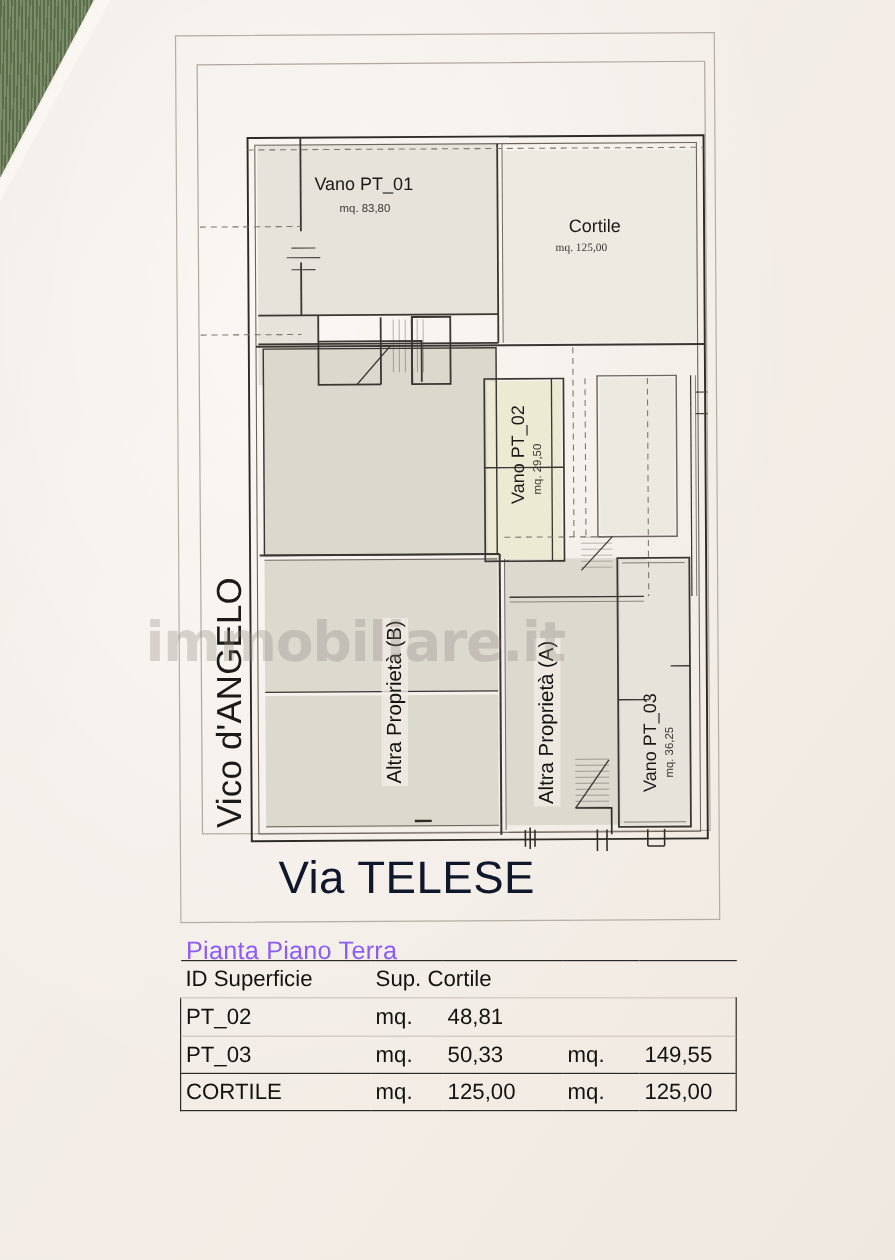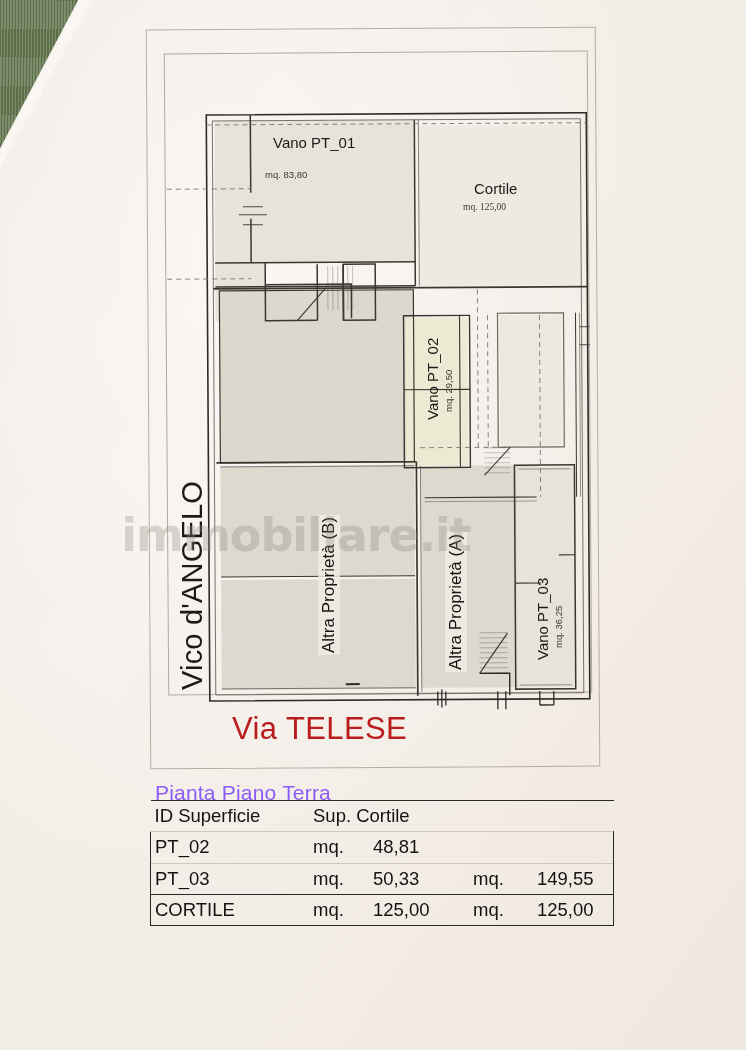--- a/index.html
+++ b/index.html
@@ -55,21 +55,21 @@
   }
 
   
   .street-v{
     position:absolute;
     transform-origin:left top;
     font-size:29px;color:#1c1a18;letter-spacing:.2px;white-space:nowrap;
   }
   #via-telese{
     position:absolute;left:232px;top:711px;
-    font-size:31px;color:#b91c1c;letter-spacing:.4px;white-space:nowrap;
+    font-size:38px;color:#0f172a;letter-spacing:.4px;white-space:nowrap;
   }
 
   
   .room-label{position:absolute;white-space:nowrap;color:#1b1a18;}
   .room-name{font-size:15px;}
   .room-area{font-size:9.5px;color:#3b3833;}
   .rot90{transform-origin:left top;transform:rotate(-90deg);}
 
   .prop-label{
     position:absolute;white-space:nowrap;
@@ -245,22 +245,22 @@
         <path d="M330 646 L360 646 L360 668" stroke-width="1.4"></path>
       </g>
       <g stroke="#4a4641" stroke-width="1" fill="none">
         <path d="M96 178 L116 178 M96 196 L116 196 M92 186 L120 186"></path>
         <path d="M432 300 L442 300 M432 318 L442 318"></path>
       </g>
 
     </g>
   </svg>
 
-  <div class="room-label room-name" style="left:262px;top:134px;margin-left:11px;">Vano PT_01</div>
-  <div class="room-label room-area" style="left:265px;top:169px;">mq. 83,80</div>
+  <div class="room-label room-name" style="left:262px;top:145px;">Vano PT_01</div>
+  <div class="room-label room-area" style="left:283px;top:169px;">mq. 83,80</div>
 
   <div class="room-label room-name" style="left:474px;top:180px;">Cortile</div>
   <div class="room-label room-area" style="left:463px;top:202px;font-family:Liberation Serif, serif;">mq. 125,00</div>
 
   <div class="room-label room-name rot90" style="left:424px;top:420px;">Vano PT_02</div>
   <div class="room-label room-area rot90" style="left:443px;top:412px;">mq. 29,50</div>
 
   <div class="room-label room-name rot90" style="left:534px;top:660px;">Vano PT_03</div>
   <div class="room-label room-area rot90" style="left:553px;top:648px;">mq. 36,25</div>
 

